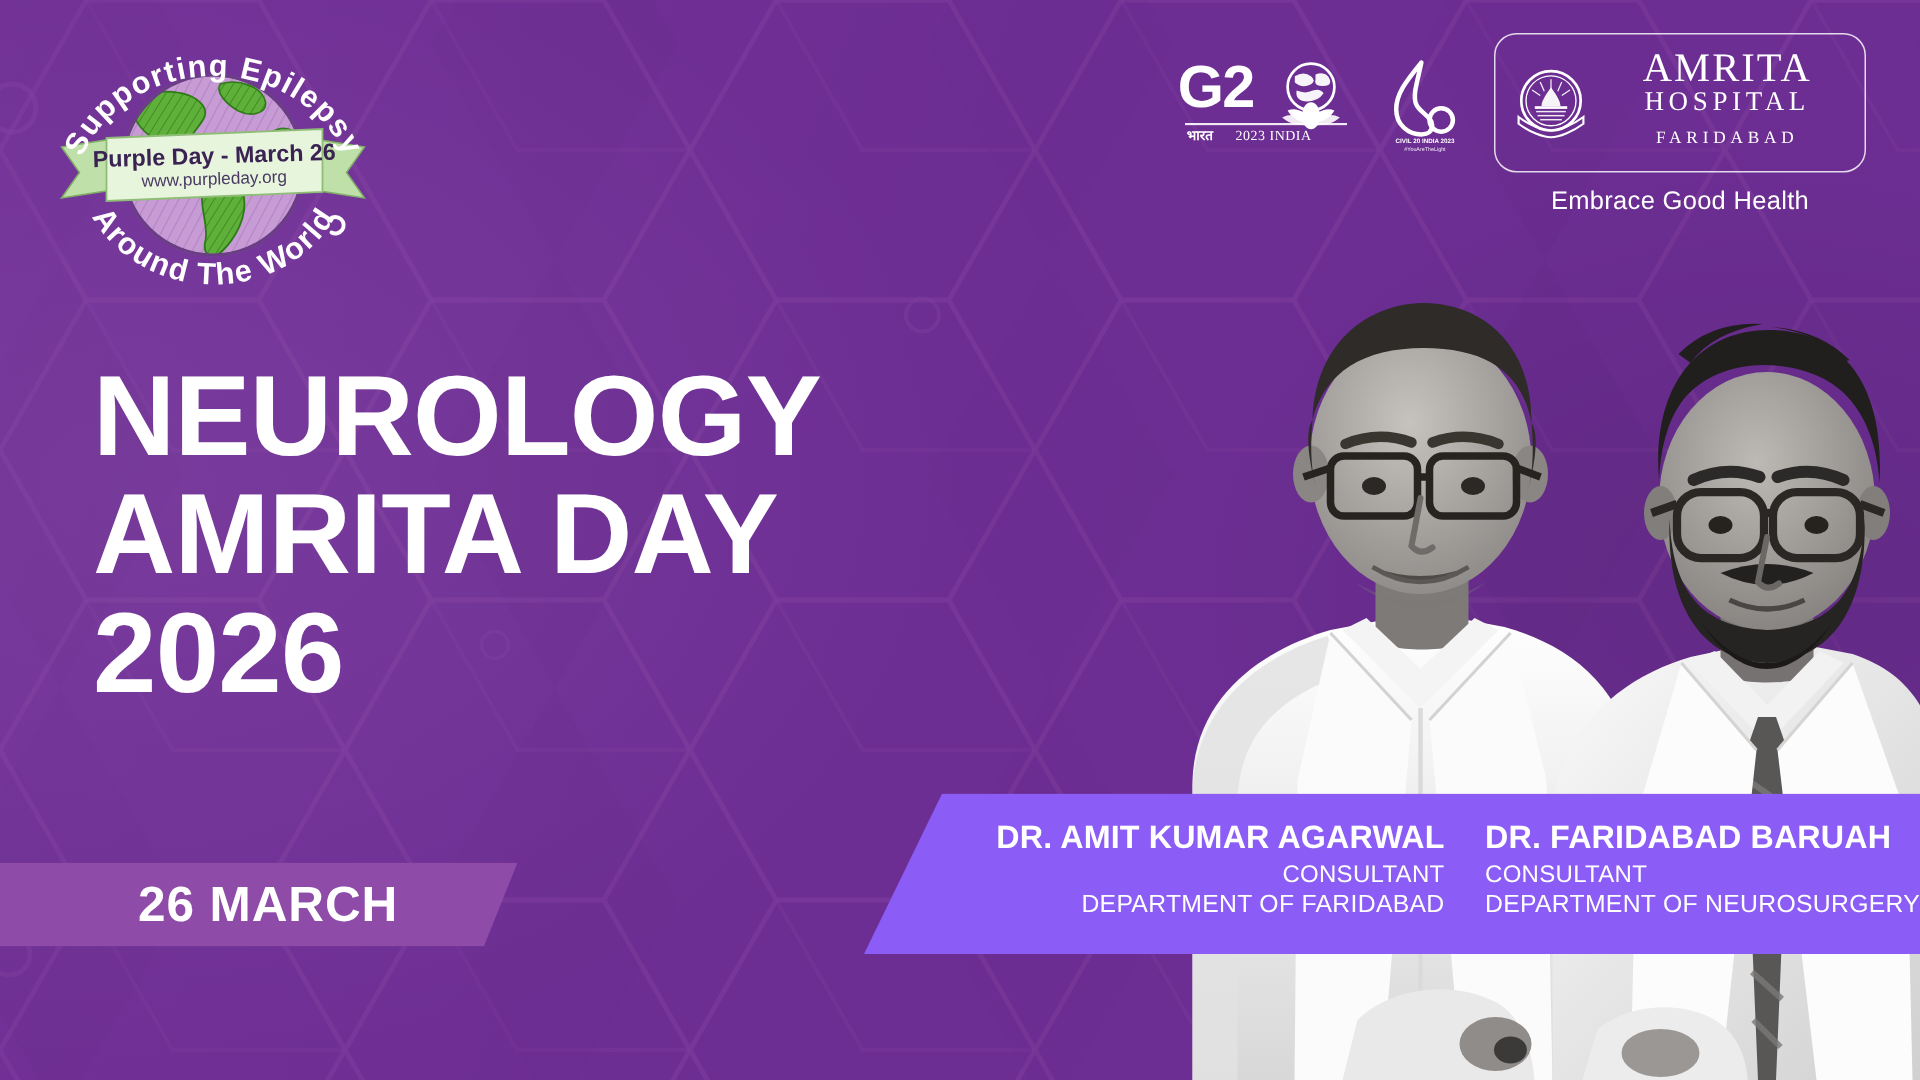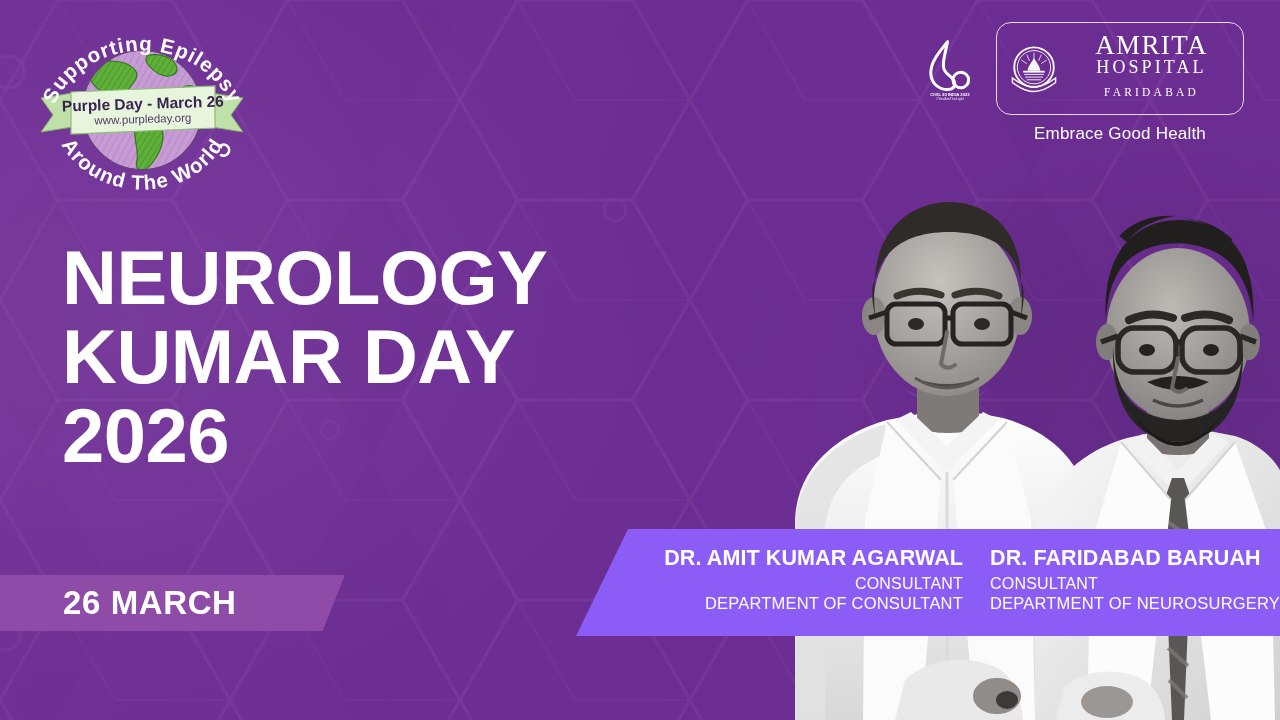--- a/index.html
+++ b/index.html
@@ -92,21 +92,21 @@
 
   
   #date-band {
     position:absolute; left:0px; top:575px; height:56px; width:345px;
     background:#8E4BA8;
     clip-path:polygon(0 0, 100% 0, 93.5% 100%, 0 100%);
     display:flex; align-items:center;
   }
   #date-text {
     color:#fff; font-weight:bold; font-size:33px; letter-spacing:.6px;
-    padding-left:63px;
+    padding-left:92px;
   }
 
   
   #doc-banner {
     position:absolute; left:576px; top:529px; width:704px; height:107px;
     background:#8b5cf6;
     clip-path:polygon(7.4% 0, 100% 0, 100% 100%, 0 100%);
     display:flex; align-items:flex-start;
     padding-top:17px;
   }
@@ -207,20 +207,44 @@
       <text font-family="Liberation Sans, sans-serif" font-size="20.5" font-weight="bold" fill="#FFFFFF" letter-spacing="1">
         <textPath href="#arcBot" startOffset="50%" text-anchor="middle">Around The World</textPath>
       </text>
 
       <path d="M186 133 a5.5,5.5 0 1 0 -1,-9" fill="none" stroke="#FFFFFF" stroke-width="2.6" stroke-linecap="round"></path>
     </svg>
   </div>
 
   <div id="logo-row">
 
+    <div id="g20-logo">
+      <svg viewBox="0 0 200 105" aria-hidden="true">
+        <text x="2" y="62" font-family="Liberation Sans, sans-serif" font-size="66" font-weight="bold" fill="#FFFFFF" letter-spacing="-2">G2</text>
+
+        <circle cx="150" cy="40" r="26" fill="none" stroke="#FFFFFF" stroke-width="3"></circle>
+        <g fill="#FFFFFF" opacity=".95">
+          <path d="M132 28 q10 -6 18 0 q6 5 0 9 q-10 5 -18 -2 Z"></path>
+          <path d="M155 26 q12 -4 16 6 q2 7 -8 7 q-10 0 -8 -7 Z"></path>
+          <path d="M134 44 q10 4 18 0 q8 -3 12 3 q-6 9 -18 9 q-14 0 -12 -12 Z"></path>
+        </g>
+
+        <g fill="#FFFFFF">
+          <ellipse cx="150" cy="72" rx="10" ry="15"></ellipse>
+          <path d="M150 80 C138 80, 128 74, 124 66 C134 62, 146 68, 150 80 Z"></path>
+          <path d="M150 80 C162 80, 172 74, 176 66 C166 62, 154 68, 150 80 Z"></path>
+          <path d="M150 82 C136 84, 124 80, 118 74 C128 68, 144 72, 150 82 Z" opacity=".9"></path>
+          <path d="M150 82 C164 84, 176 80, 182 74 C172 68, 156 72, 150 82 Z" opacity=".9"></path>
+        </g>
+
+        <rect x="10" y="80" width="180" height="2.4" fill="#FFFFFF" opacity=".9"></rect>
+        <text x="12" y="99" font-family="Liberation Sans, sans-serif" font-size="15" font-weight="bold" fill="#FFFFFF">भारत</text>
+        <text x="66" y="99" font-family="Liberation Serif, serif" font-size="15.5" fill="#FFFFFF" letter-spacing="0.6">2023 INDIA</text>
+      </svg>
+    </div>
 
     <div id="c20-logo">
       <svg viewBox="0 0 80 108" aria-hidden="true">
 
         <path d="M36 6 C20 26, 8 40, 8 58 C8 76, 22 86, 36 86 C44 86, 48 82, 48 76
                  C48 66, 34 62, 30 52 C26 42, 32 26, 36 6 Z" fill="none" stroke="#FFFFFF" stroke-width="5" stroke-linejoin="round"></path>
         <circle cx="58" cy="70" r="13" fill="none" stroke="#FFFFFF" stroke-width="5"></circle>
         <text x="40" y="96" text-anchor="middle" font-family="Liberation Sans, sans-serif" font-size="7" font-weight="bold" fill="#FFFFFF">CIVIL 20 INDIA 2023</text>
         <text x="40" y="104" text-anchor="middle" font-family="Liberation Sans, sans-serif" font-size="6" fill="#FFFFFF" opacity=".9">#YouAreTheLight</text>
       </svg>
@@ -401,33 +425,33 @@
         <ellipse cx="262" cy="576" rx="24" ry="18" fill="#8F8C8A"></ellipse>
         <ellipse cx="272" cy="580" rx="11" ry="9" fill="#3C3A39"></ellipse>
         <path d="M330 566 C352 548, 392 546, 414 564 C430 578, 430 600, 430 600 L320 600 Z" fill="#ECECEC"></path>
         <ellipse cx="372" cy="582" rx="26" ry="16" fill="#9A9795"></ellipse>
       </g>
     </svg>
   </div>
 
   <div id="headline">
     <div class="headline-line">NEUROLOGY</div>
-    <div class="headline-line">KUMAR DAY</div>
+    <div class="headline-line">AMRITA DAY</div>
     <div class="headline-line">2026</div>
   </div>
 
   <div id="date-band">
     <span id="date-text">26 MARCH</span>
   </div>
 
   <div id="doc-banner">
     <div class="doc-col left">
       <div class="doc-name">DR. AMIT KUMAR AGARWAL</div>
       <div class="doc-role">CONSULTANT</div>
-      <div class="doc-dept">DEPARTMENT OF CONSULTANT</div>
+      <div class="doc-dept">DEPARTMENT OF FARIDABAD</div>
     </div>
     <div class="doc-col right">
       <div class="doc-name">DR. FARIDABAD BARUAH</div>
       <div class="doc-role">CONSULTANT</div>
       <div class="doc-dept">DEPARTMENT OF NEUROSURGERY</div>
     </div>
   </div>
 
 </div>
 

